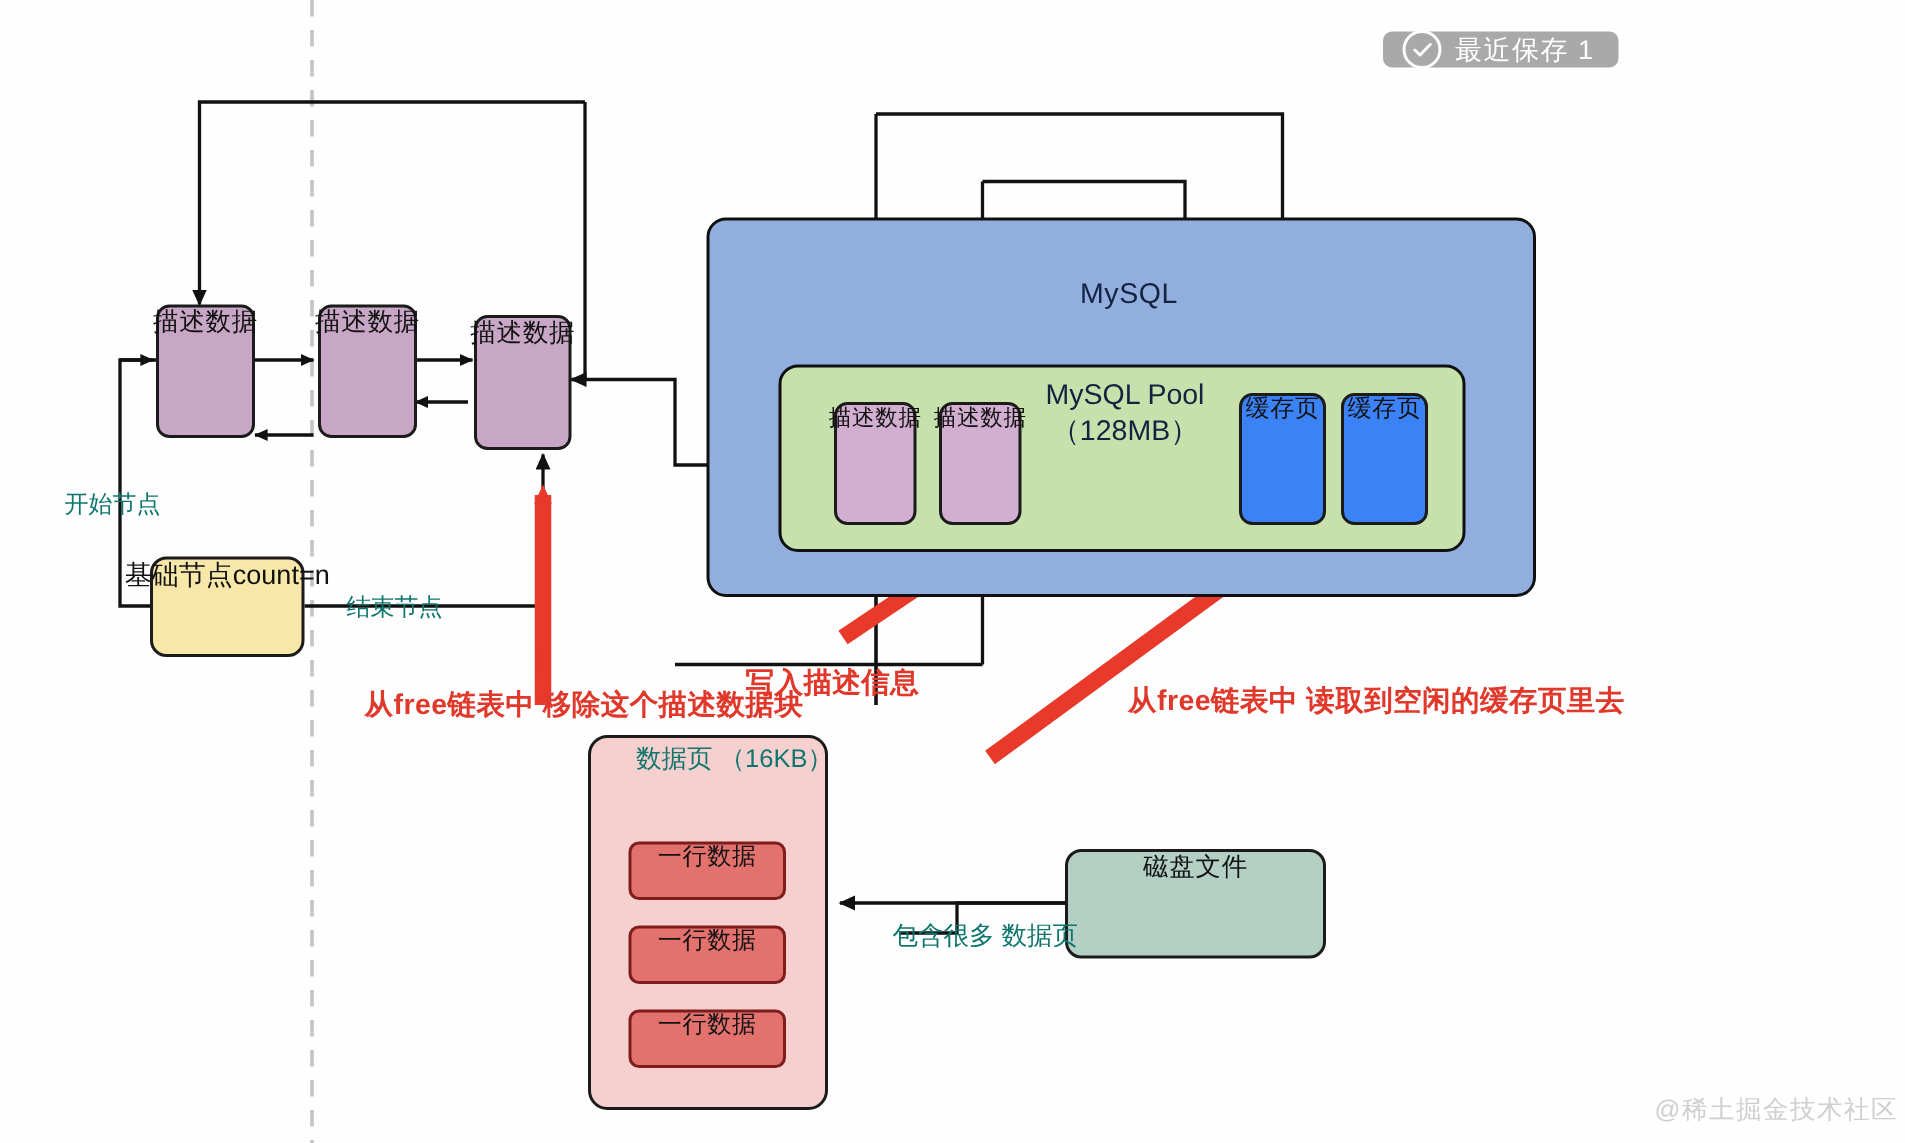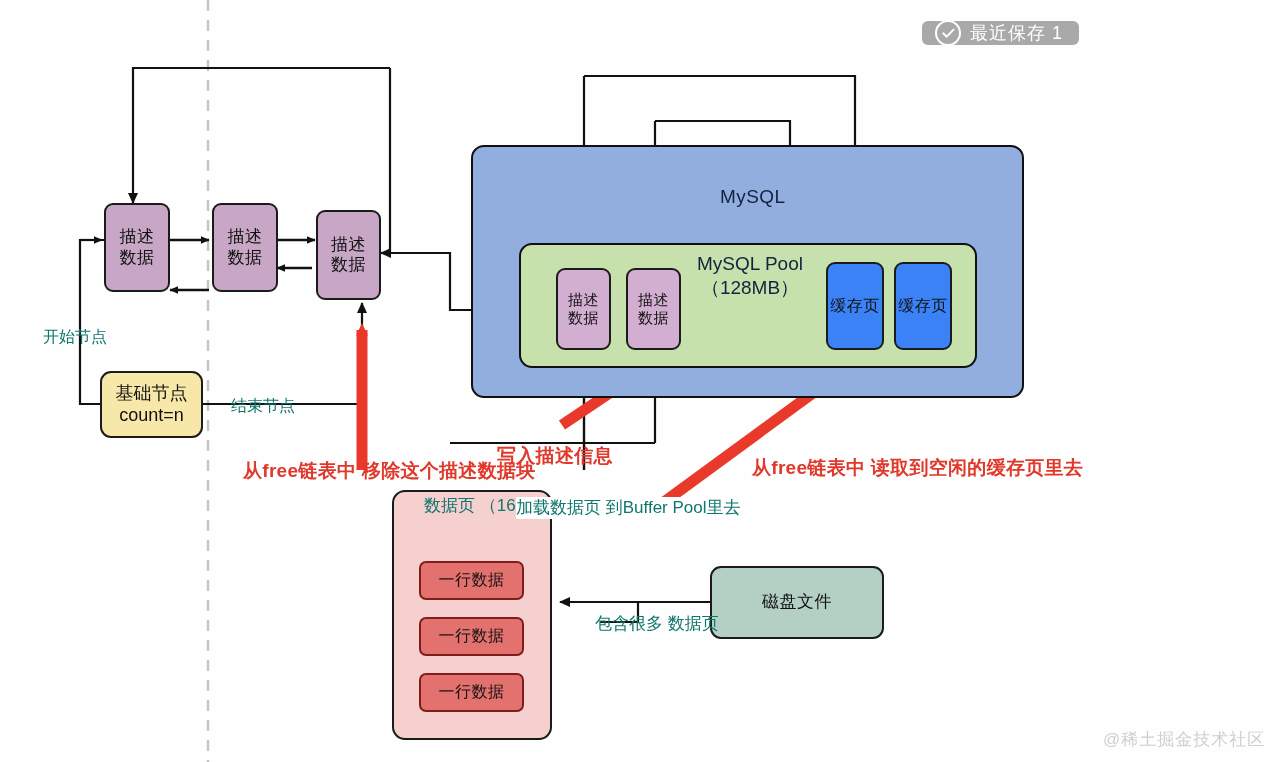--- a/index.html
+++ b/index.html
@@ -8,21 +8,21 @@
     width:1270px;height:762px;position:relative;overflow:hidden;
     font-family:"Liberation Sans","DejaVu Sans",sans-serif;
     background:#fefefe;
   }
   #canvas{position:absolute;left:0;top:0;width:1270px;height:762px;}
   svg.layer{position:absolute;left:0;top:0;width:1270px;height:762px;pointer-events:none;}
 
   
   .node{
     position:absolute;box-sizing:border-box;
-    display:flex;flex-direction:column;align-items:center;justify-content:center;
+    display:flex;align-items:flex-start;justify-content:center;
     border:2px solid #1b1b1b;text-align:center;color:#111;
     line-height:1.18;
   }
   .node .ln{display:block;white-space:nowrap;}
 
   .desc-node{
     background:#c8a7c6;border-radius:9px;
     font-size:17px;font-weight:500;letter-spacing:.5px;
   }
   .desc-node-sm{
@@ -225,24 +225,20 @@
 
   <div class="node disk-box" style="left:710px;top:566px;width:174px;height:73px;">
     <span class="ln">磁盘文件</span>
   </div>
 
   <div class="lbl black-note" style="left:595px;top:613px;text-align:center;width:85px;background:transparent;">
     <span class="ln">包含很多</span>
     <span class="ln">数据页</span>
   </div>
 
-  <div class="lbl black-note" style="left:516px;top:497px;width:180px;background:#ffffff;">
-    <span class="ln">加载数据页</span>
-    <span class="ln">到Buffer Pool里去</span>
-  </div>
 
   <div class="red-note" style="left:243px;top:458px;">
     <span class="ln">从free链表中</span>
     <span class="ln">移除这个描述数据块</span>
   </div>
 
   <div class="red-note" style="left:497px;top:443px;">写入描述信息</div>
 
   <div class="red-note" style="left:752px;top:455px;">
     <span class="ln">从free链表中</span>

